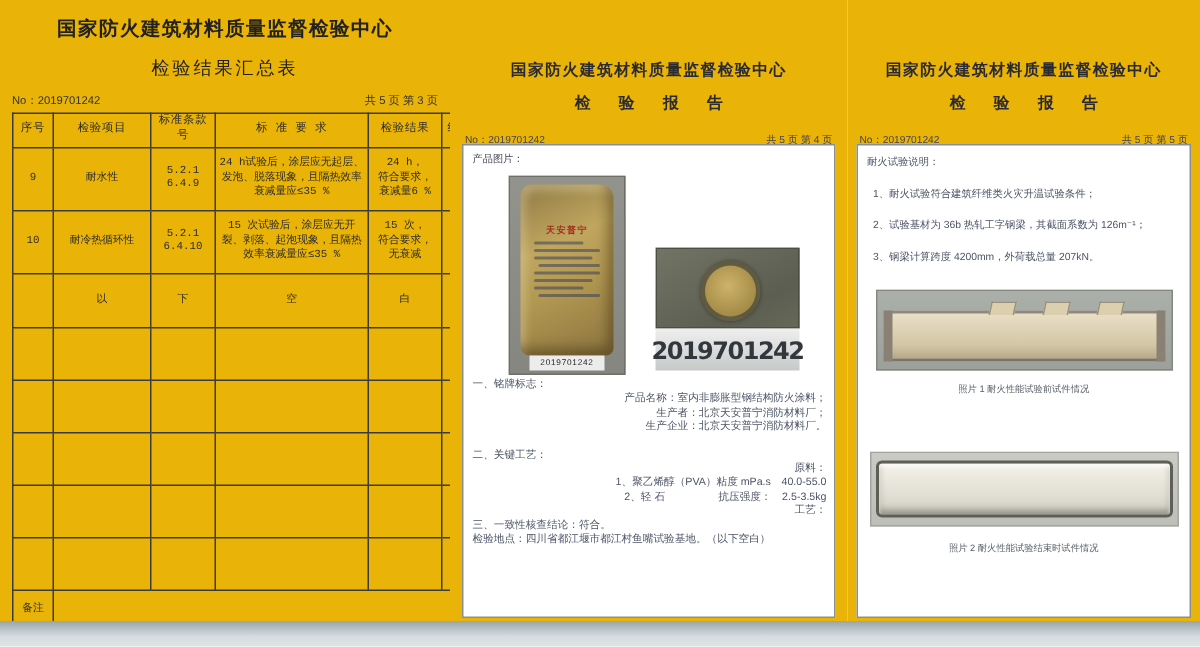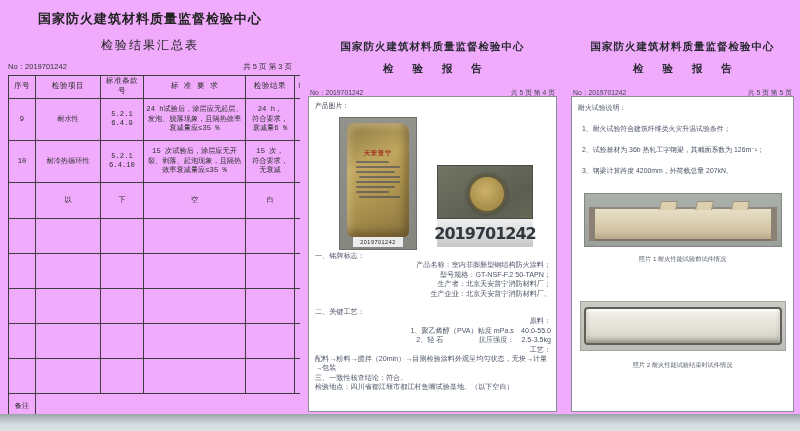--- a/index.html
+++ b/index.html
@@ -1,21 +1,21 @@
 <!DOCTYPE html>
 <html><head>
 <meta charset="utf-8">
 <style>
   html,body{margin:0;padding:0;}
   body{
     width:800px;height:431px;overflow:hidden;background:#ffffff;
     font-family:"Liberation Sans","DejaVu Sans",sans-serif;color:#333;
     position:relative;
   }
-  .page{position:absolute;top:0;height:415px;background:#f0abfc;}
+  .page{position:absolute;top:0;height:415px;background:#eab308;}
   #page-left{left:0;width:300px;}
   #page-middle{left:300px;width:265px;}
   #page-right{left:565px;width:235px;}
   .bottom-strip{
     position:absolute;left:0;top:414px;width:800px;height:17px;
     background:linear-gradient(#99a4a9,#d4dcdf 60%,#dde4e6);
   }
 
   
   #page-left .t1{margin-top:10px;text-align:center;font-size:13px;font-weight:bold;letter-spacing:1px;color:#222;}
@@ -217,30 +217,28 @@
     <div class="photo-plate">
       <div class="plate-circle"></div>
     </div>
     <div class="plate-tag">
       <span>2019701242</span>
     </div>
 
     <div class="mid-text">
       <div class="sec">一、铭牌标志：</div>
       <div class="ind">产品名称：室内非膨胀型钢结构防火涂料；</div>
-      <div class="ind">型号规格：GT-NSF-F.2 50-TAPN；</div>
       <div class="ind">生产者：北京天安普宁消防材料厂；</div>
       <div class="ind">生产企业：北京天安普宁消防材料厂。</div>
       <div class="gap"></div>
       <div class="sec">二、关键工艺：</div>
       <div class="ind">原料：</div>
       <div class="ind">1、聚乙烯醇（PVA）粘度 mPa.s　40.0-55.0</div>
       <div class="ind">2、轻 石　　　　　抗压强度：　2.5-3.5kg</div>
       <div class="ind">工艺：</div>
-      <div>配料→粉料→搅拌（20min）→目测检验涂料外观呈均匀状态，无块→计量→包装</div>
       <div>三、一致性核查结论：符合。</div>
       <div>检验地点：四川省都江堰市都江村鱼嘴试验基地。（以下空白）</div>
     </div>
   </div>
 </div>
 
 <div class="page" id="page-right">
   <div class="rt1">国家防火建筑材料质量监督检验中心</div>
   <div class="rt2">检 验 报 告</div>
   <div class="rmeta">

